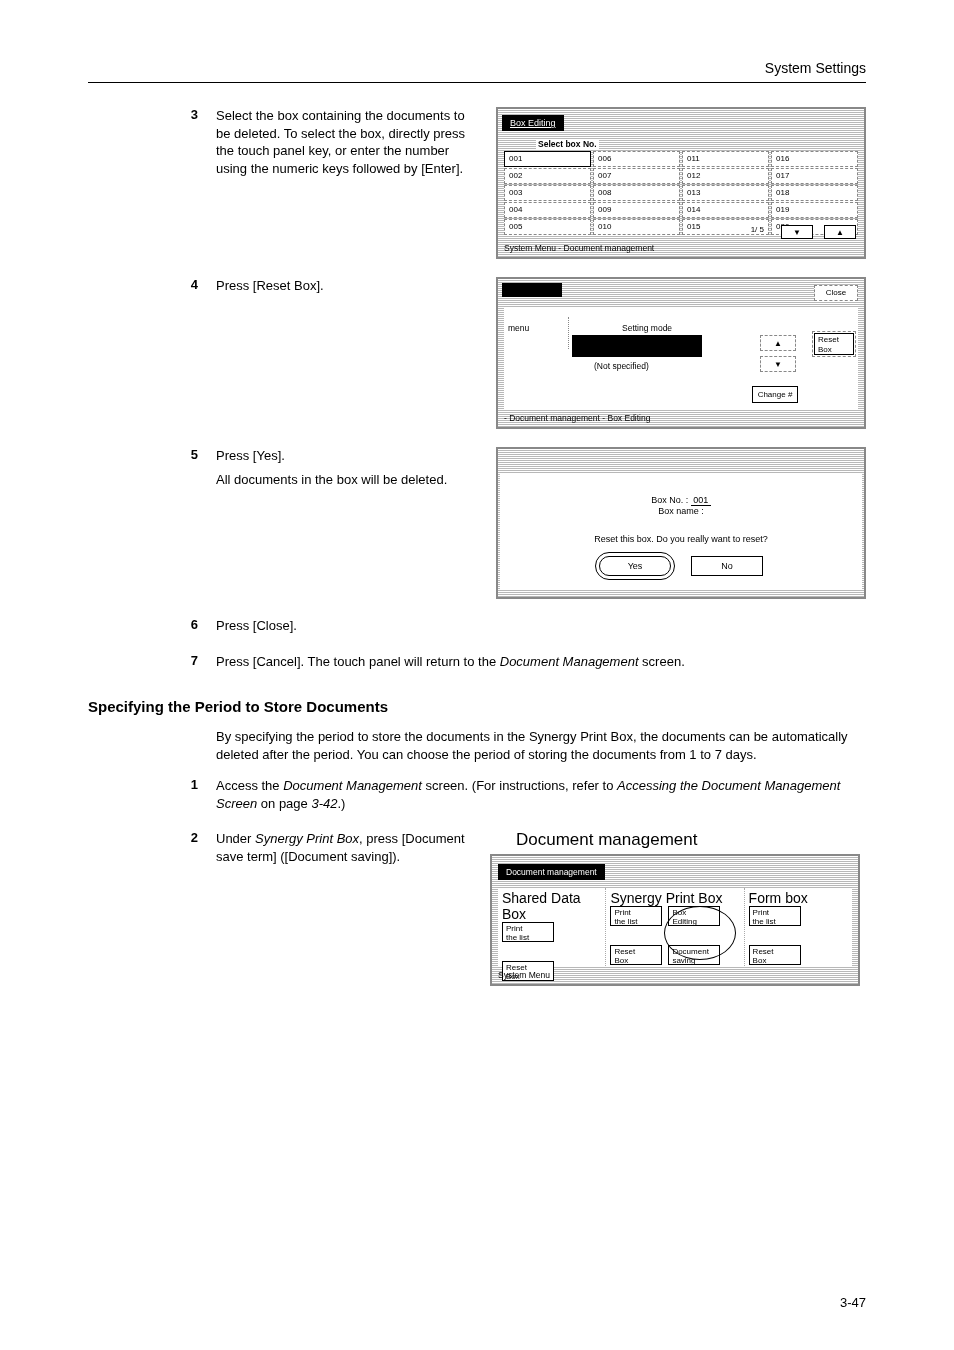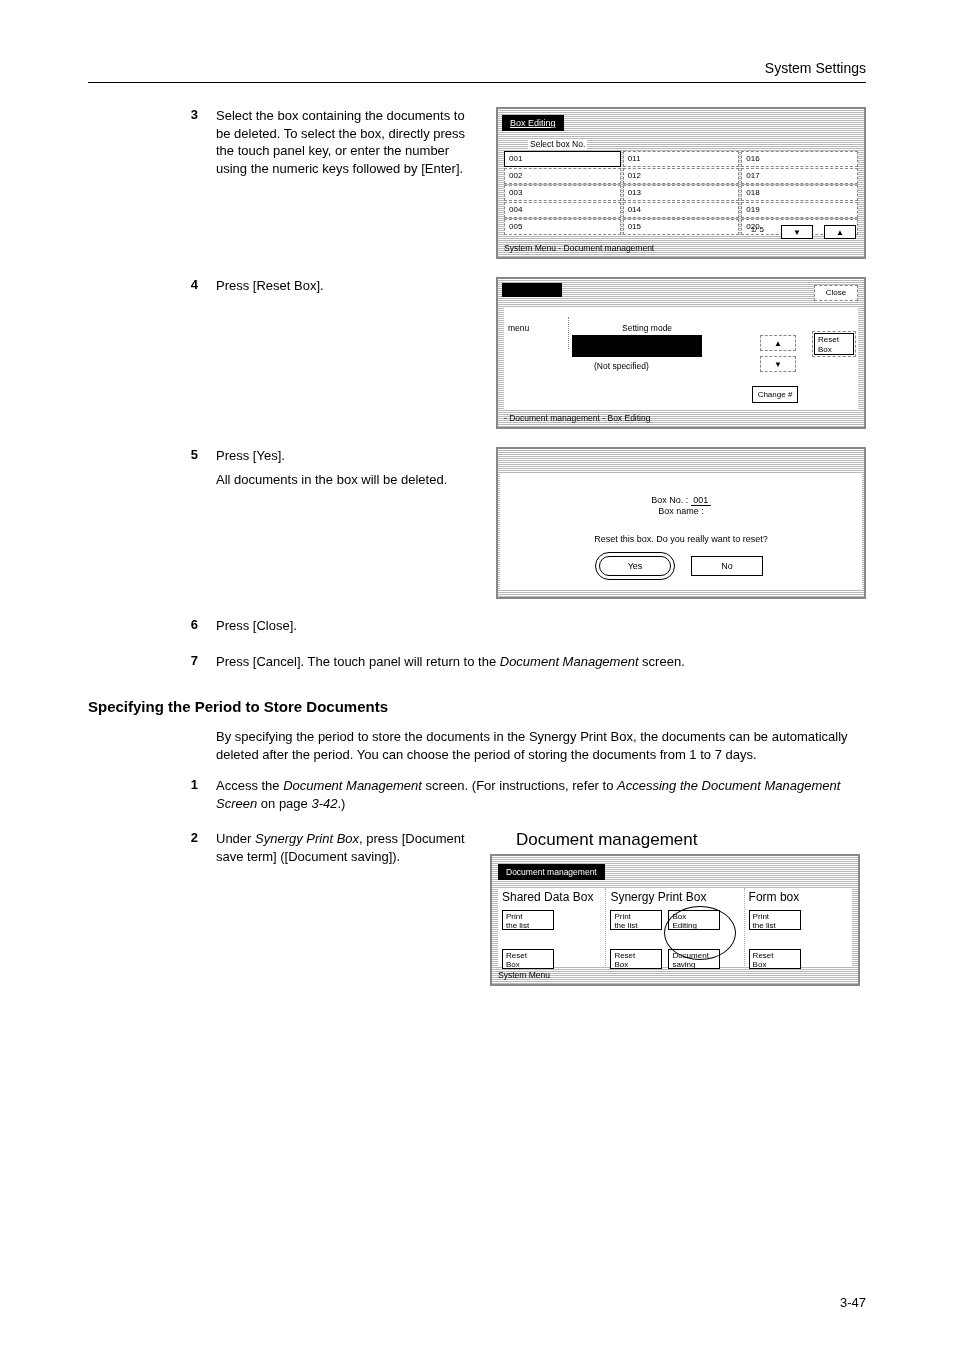--- a/index.html
+++ b/index.html
@@ -70,22 +70,22 @@
   #screen1 { height: 152px; }
   #screen1 .topbar {
     position: absolute; left: 2px; top: 2px; right: 2px; height: 26px;
     background: repeating-linear-gradient(0deg, #b8b8b8 0 1px, #fff 1px 2px);
   }
   #screen1 .tab {
     position: absolute; left: 4px; top: 6px;
     background: #000; color: #fff; font-size: 9px; padding: 3px 8px; text-decoration: underline;
   }
   #screen1 .subtitle {
-    position: absolute; left: 30px; top: 30px; font-size: 8.5px; color: #000;
-    background: #fff; padding: 0 2px;
+    position: absolute; left: 38px; top: 30px; font-size: 8.5px; color: #000;
+    background: #fff; padding: 0 2px; font-weight: bold;
   }
   #screen1 .table {
     position: absolute; left: 6px; top: 42px; right: 6px;
     display: flex; gap: 2px;
   }
   #screen1 .col { flex: 1; }
   #screen1 .cell {
     border: 1px dashed #888;
     font-size: 8px;
     padding: 2px 4px;
@@ -208,21 +208,21 @@
     position: absolute; left: 6px; top: 8px;
     background: #000; color: #fff; font-size: 8.5px; padding: 3px 8px;
   }
   #screen4 .body {
     position: absolute; left: 6px; right: 6px; top: 32px; bottom: 18px; background: #fff;
   }
   #screen4 .cols { display: flex; height: 100%; }
   #screen4 .col { flex: 1; padding: 2px 4px; font-size: 8.5px; position: relative; }
   #screen4 .col:nth-child(2){ flex: 1.3; }
   #screen4 .vsep2 { border-left: 1px dotted #aaa; }
-  #screen4 .col .h { font-size: 12px; margin-bottom: 6px; }
+  #screen4 .col .h { font-size: 14px; }
   #screen4 .b {
     border: 1px solid #000; font-size: 8px; width: 52px; height: 20px;
     line-height: 9px; padding: 1px 3px; box-sizing: border-box; margin-bottom: 19px;
     background: #fff; display:inline-block;
   }
   #screen4 .b2row { display:flex; gap:6px; }
   #screen4 .circ { position: relative; }
   #screen4 .circ::after{
     content:""; position:absolute; left:58px; top:18px; width:70px; height:52px;
     border:1px solid #000; border-radius:50%/50%;
@@ -254,20 +254,27 @@
         <div class="topbar"></div>
         <div class="tab">Box Editing</div>
         <div class="subtitle">Select box No.</div>
         <div class="table">
           <div class="col">
             <div class="cell">001</div>
             <div class="cell">002</div>
             <div class="cell">003</div>
             <div class="cell">004</div>
             <div class="cell">005</div>
+          </div>
+          <div class="col">
+            <div class="cell">006</div>
+            <div class="cell">007</div>
+            <div class="cell">008</div>
+            <div class="cell">009</div>
+            <div class="cell">010</div>
           </div>
           <div class="col">
             <div class="cell">011</div>
             <div class="cell">012</div>
             <div class="cell">013</div>
             <div class="cell">014</div>
             <div class="cell">015</div>
           </div>
           <div class="col">
             <div class="cell">016</div>

